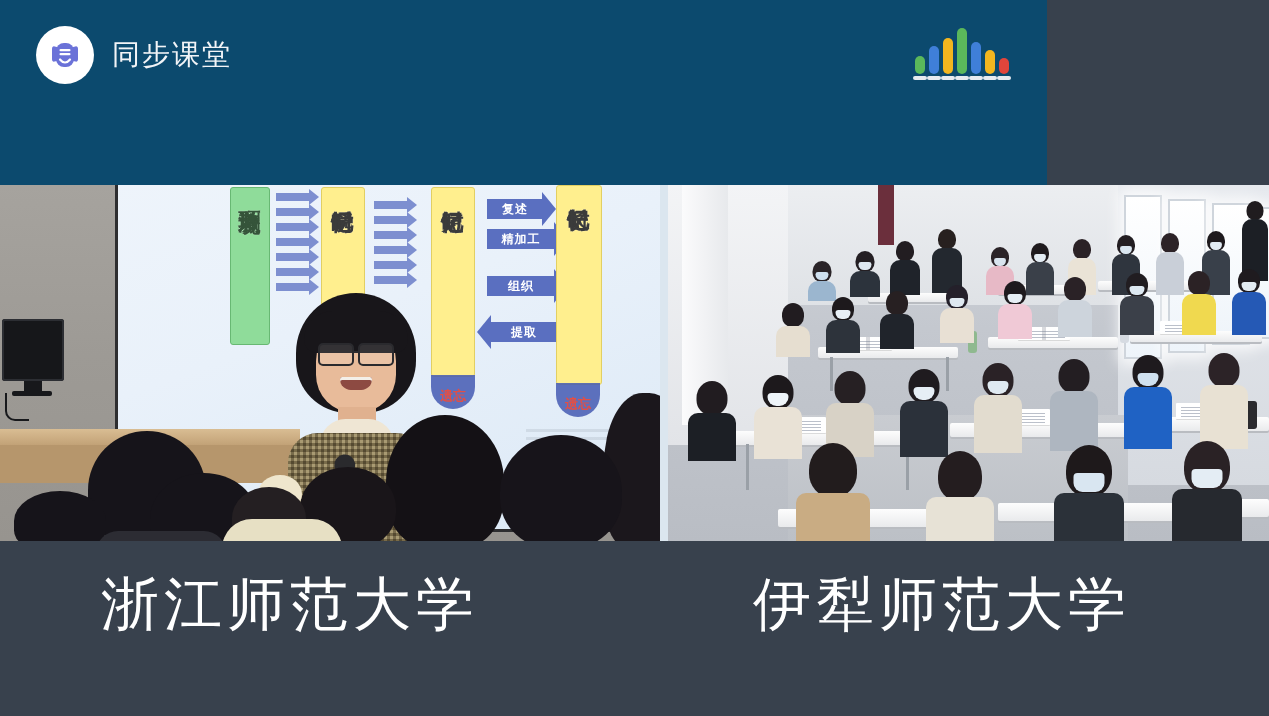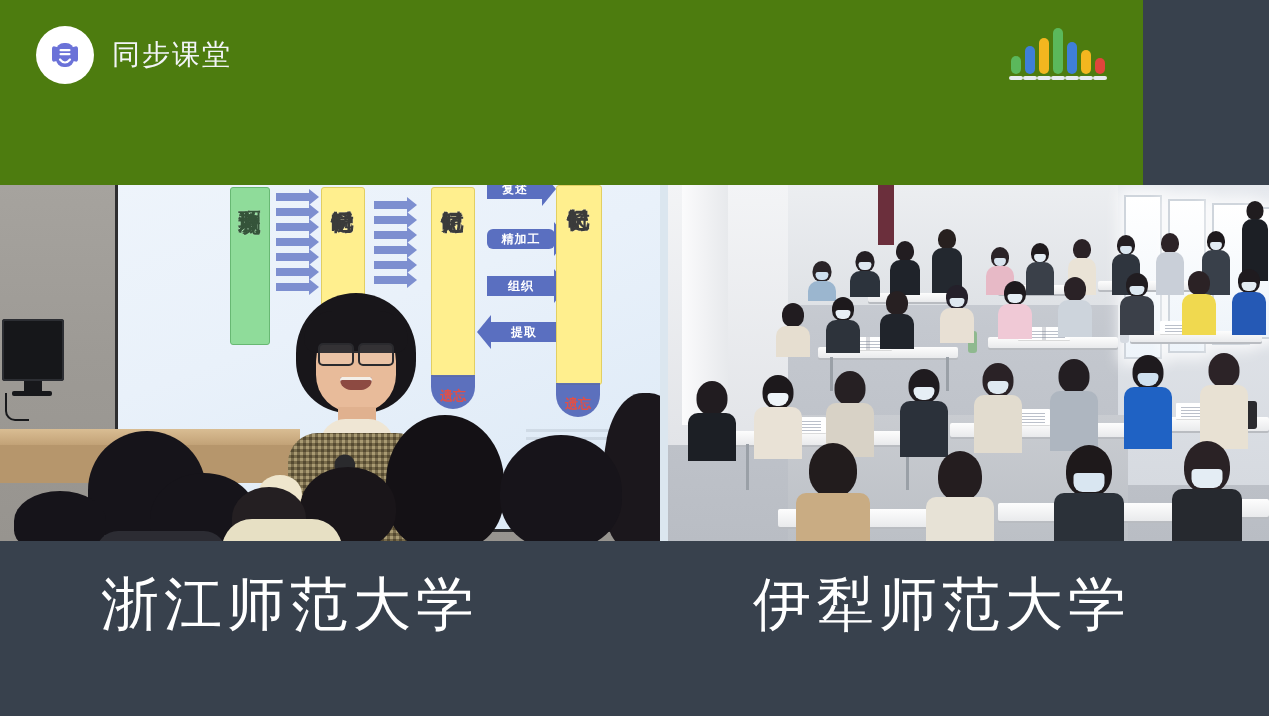--- a/index.html
+++ b/index.html
@@ -8,22 +8,22 @@
     width:1269px;height:716px;
     background:#38414d;
     font-family:"Liberation Sans","DejaVu Sans",sans-serif;
     overflow:hidden;
     position:relative;
   }
   .stage{position:relative;width:1269px;height:716px;background:#38414d;}
 
   
   .header{
-    position:absolute;left:0;top:0;width:1143px;height:185px;
-    background:#4d7c0f;
+    position:absolute;left:0;top:0;width:1047px;height:185px;
+    background:#0c4a6e;
   }
   .brand{
     position:absolute;left:36px;top:26px;
     display:flex;align-items:center;gap:18px;
   }
   .brand-badge{
     width:58px;height:58px;border-radius:50%;
     background:#ffffff;
     display:flex;align-items:center;justify-content:center;
     flex:0 0 auto;
@@ -105,22 +105,22 @@
     white-space:nowrap;
   }
   .big-arrow.right::after{
     content:"";position:absolute;right:-13px;top:-7px;
     border-left:14px solid #5a6fc0;border-top:17px solid transparent;border-bottom:17px solid transparent;
   }
   .big-arrow.left::before{
     content:"";position:absolute;left:-13px;top:-7px;
     border-right:14px solid #5a6fc0;border-top:17px solid transparent;border-bottom:17px solid transparent;
   }
-  .ba1{left:369px;top:0;width:56px;}
-  .ba2{left:369px;top:50px;width:68px;border-radius:6px;}
+  .ba1{left:369px;top:20px;width:56px;}
+  .ba2{left:369px;top:50px;width:68px;}
   .ba3{left:369px;top:97px;width:68px;}
   .ba4{left:372px;top:143px;width:68px;}
 
   .forget{
     position:absolute;width:44px;height:34px;
     border-radius:0 0 40px 40px;
     background:#4a5fb5;opacity:.88;
     display:flex;align-items:flex-end;justify-content:center;
     padding-bottom:4px;box-sizing:border-box;
     color:#e23a2e;font-size:13px;font-weight:700;letter-spacing:0;

